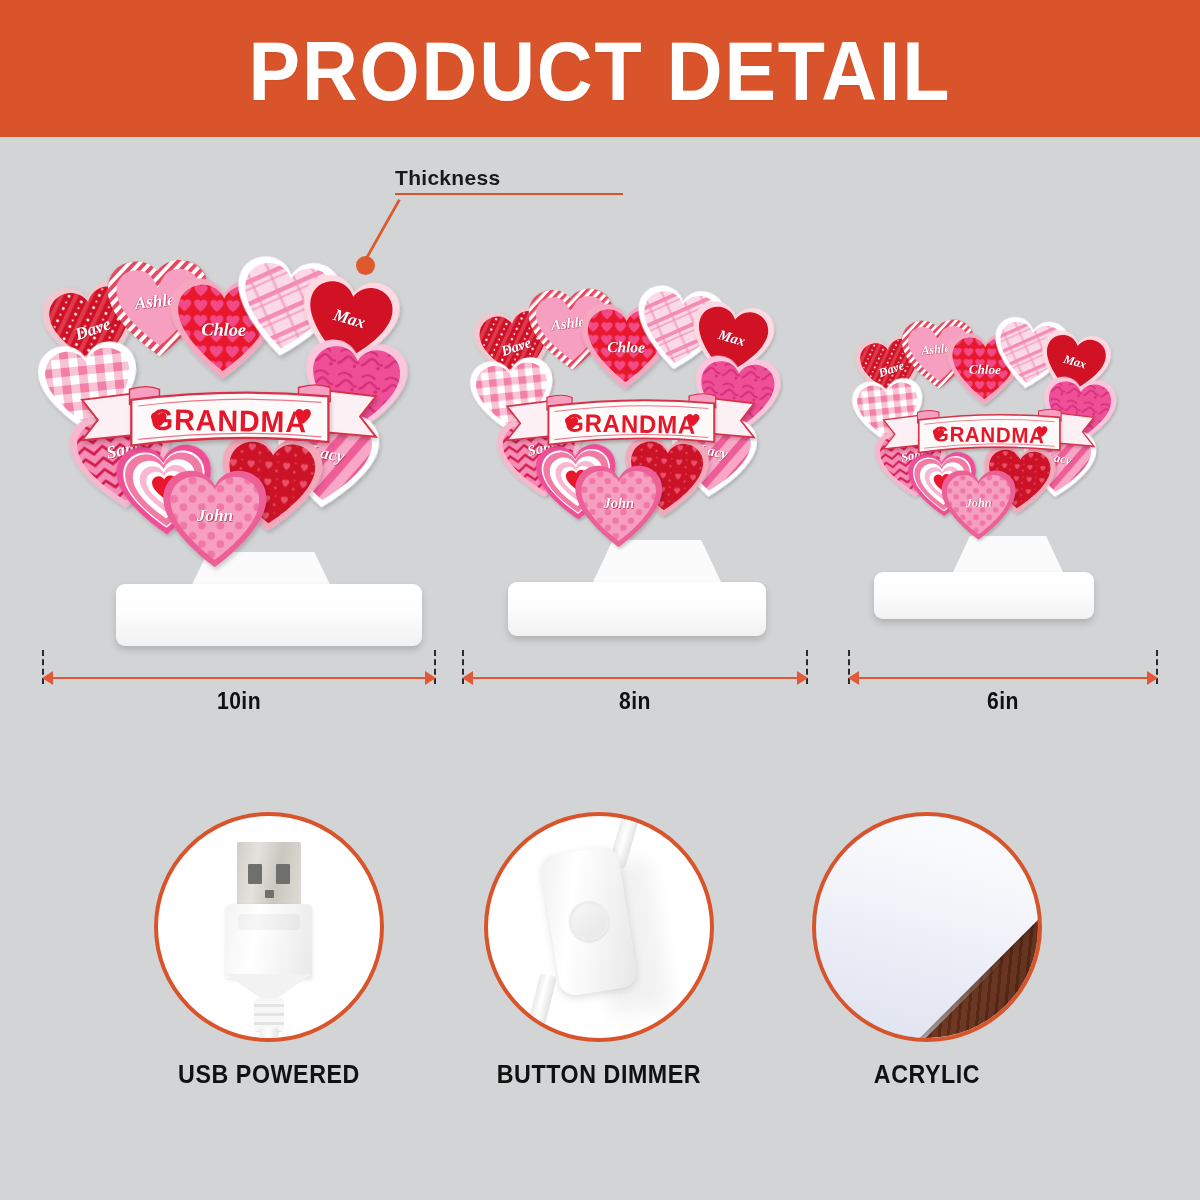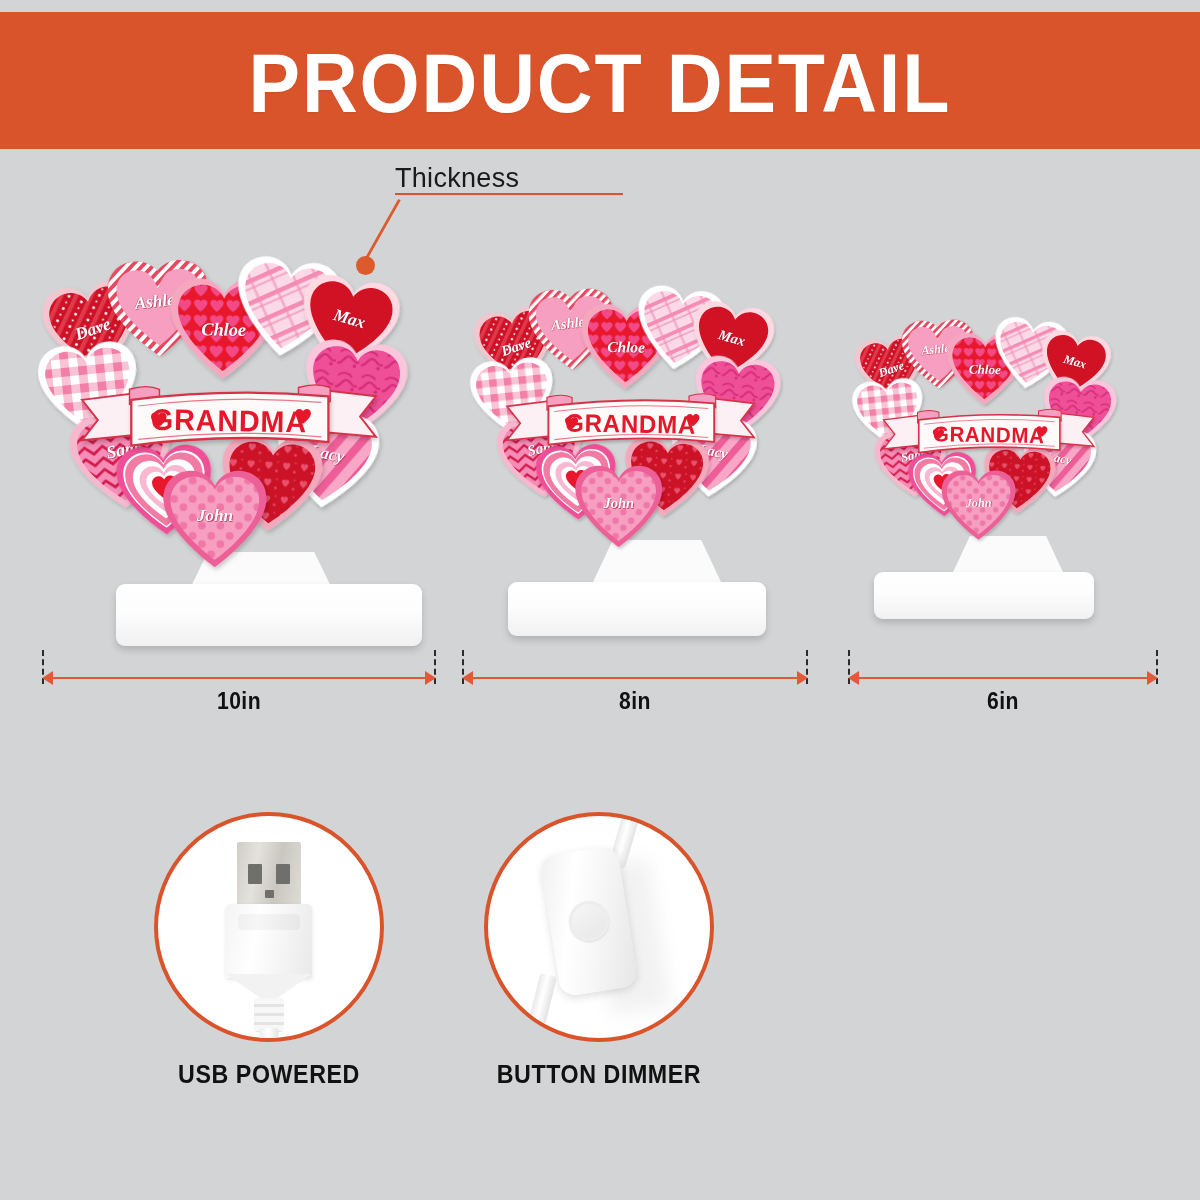--- a/index.html
+++ b/index.html
@@ -8,38 +8,38 @@
     background:#d3d4d5;
     font-family:"Liberation Sans", sans-serif;
     overflow:hidden;position:relative;
   }
   .page{position:relative;width:1200px;height:1200px;}
 
   
   .header{
     position:absolute;left:0;top:0;width:1200px;height:137px;
     background:#d9542b;
-    display:flex;align-items:center;justify-content:center;margin-top:12px;
+    display:flex;align-items:center;justify-content:center;
   }
   .header-title{
     color:#ffffff;
     font-family:"Liberation Sans Narrow","Liberation Sans",sans-serif;
     font-weight:bold;
     font-size:84px;
     letter-spacing:2px;
     transform:scaleX(0.92);
     line-height:1;
     margin-top:4px;
     text-shadow:0 1px 2px rgba(0,0,0,.08);
   }
 
   
   .callout{position:absolute;left:395px;top:165px;width:260px;}
   .callout-line1{
-    font-size:27px;font-weight:normal;color:#1a1a1a;letter-spacing:.3px;
+    font-size:21px;font-weight:bold;color:#1a1a1a;letter-spacing:.3px;
     line-height:26px;
   }
   .callout-rule{height:2px;background:#d9542b;width:228px;margin:2px 0 2px 0;}
   .callout-line2{
     font-size:21px;font-weight:bold;color:#1a1a1a;letter-spacing:.3px;
     line-height:28px;
   }
   .leader{
     position:absolute;left:355px;top:196px;width:50px;height:72px;
     pointer-events:none;
@@ -1056,14 +1056,22 @@
       <div class="dim-shadow"></div>
       <div class="dim-cable-top"></div>
       <div class="dim-box">
           <div class="dim-btn"></div>
         </div>
       <div class="dim-cable-bot"></div>
     </div>
     <div class="flabel">BUTTON DIMMER</div>
   </div>
 
+  <div class="feature" style="left:772px;top:812px;">
+    <div class="fcircle">
+      <div class="wood"></div>
+      <div class="sheet-edge"></div>
+      <div class="sheet"></div>
+    </div>
+    <div class="flabel">ACRYLIC</div>
+  </div>
 
 </div>
 
 </body></html>

